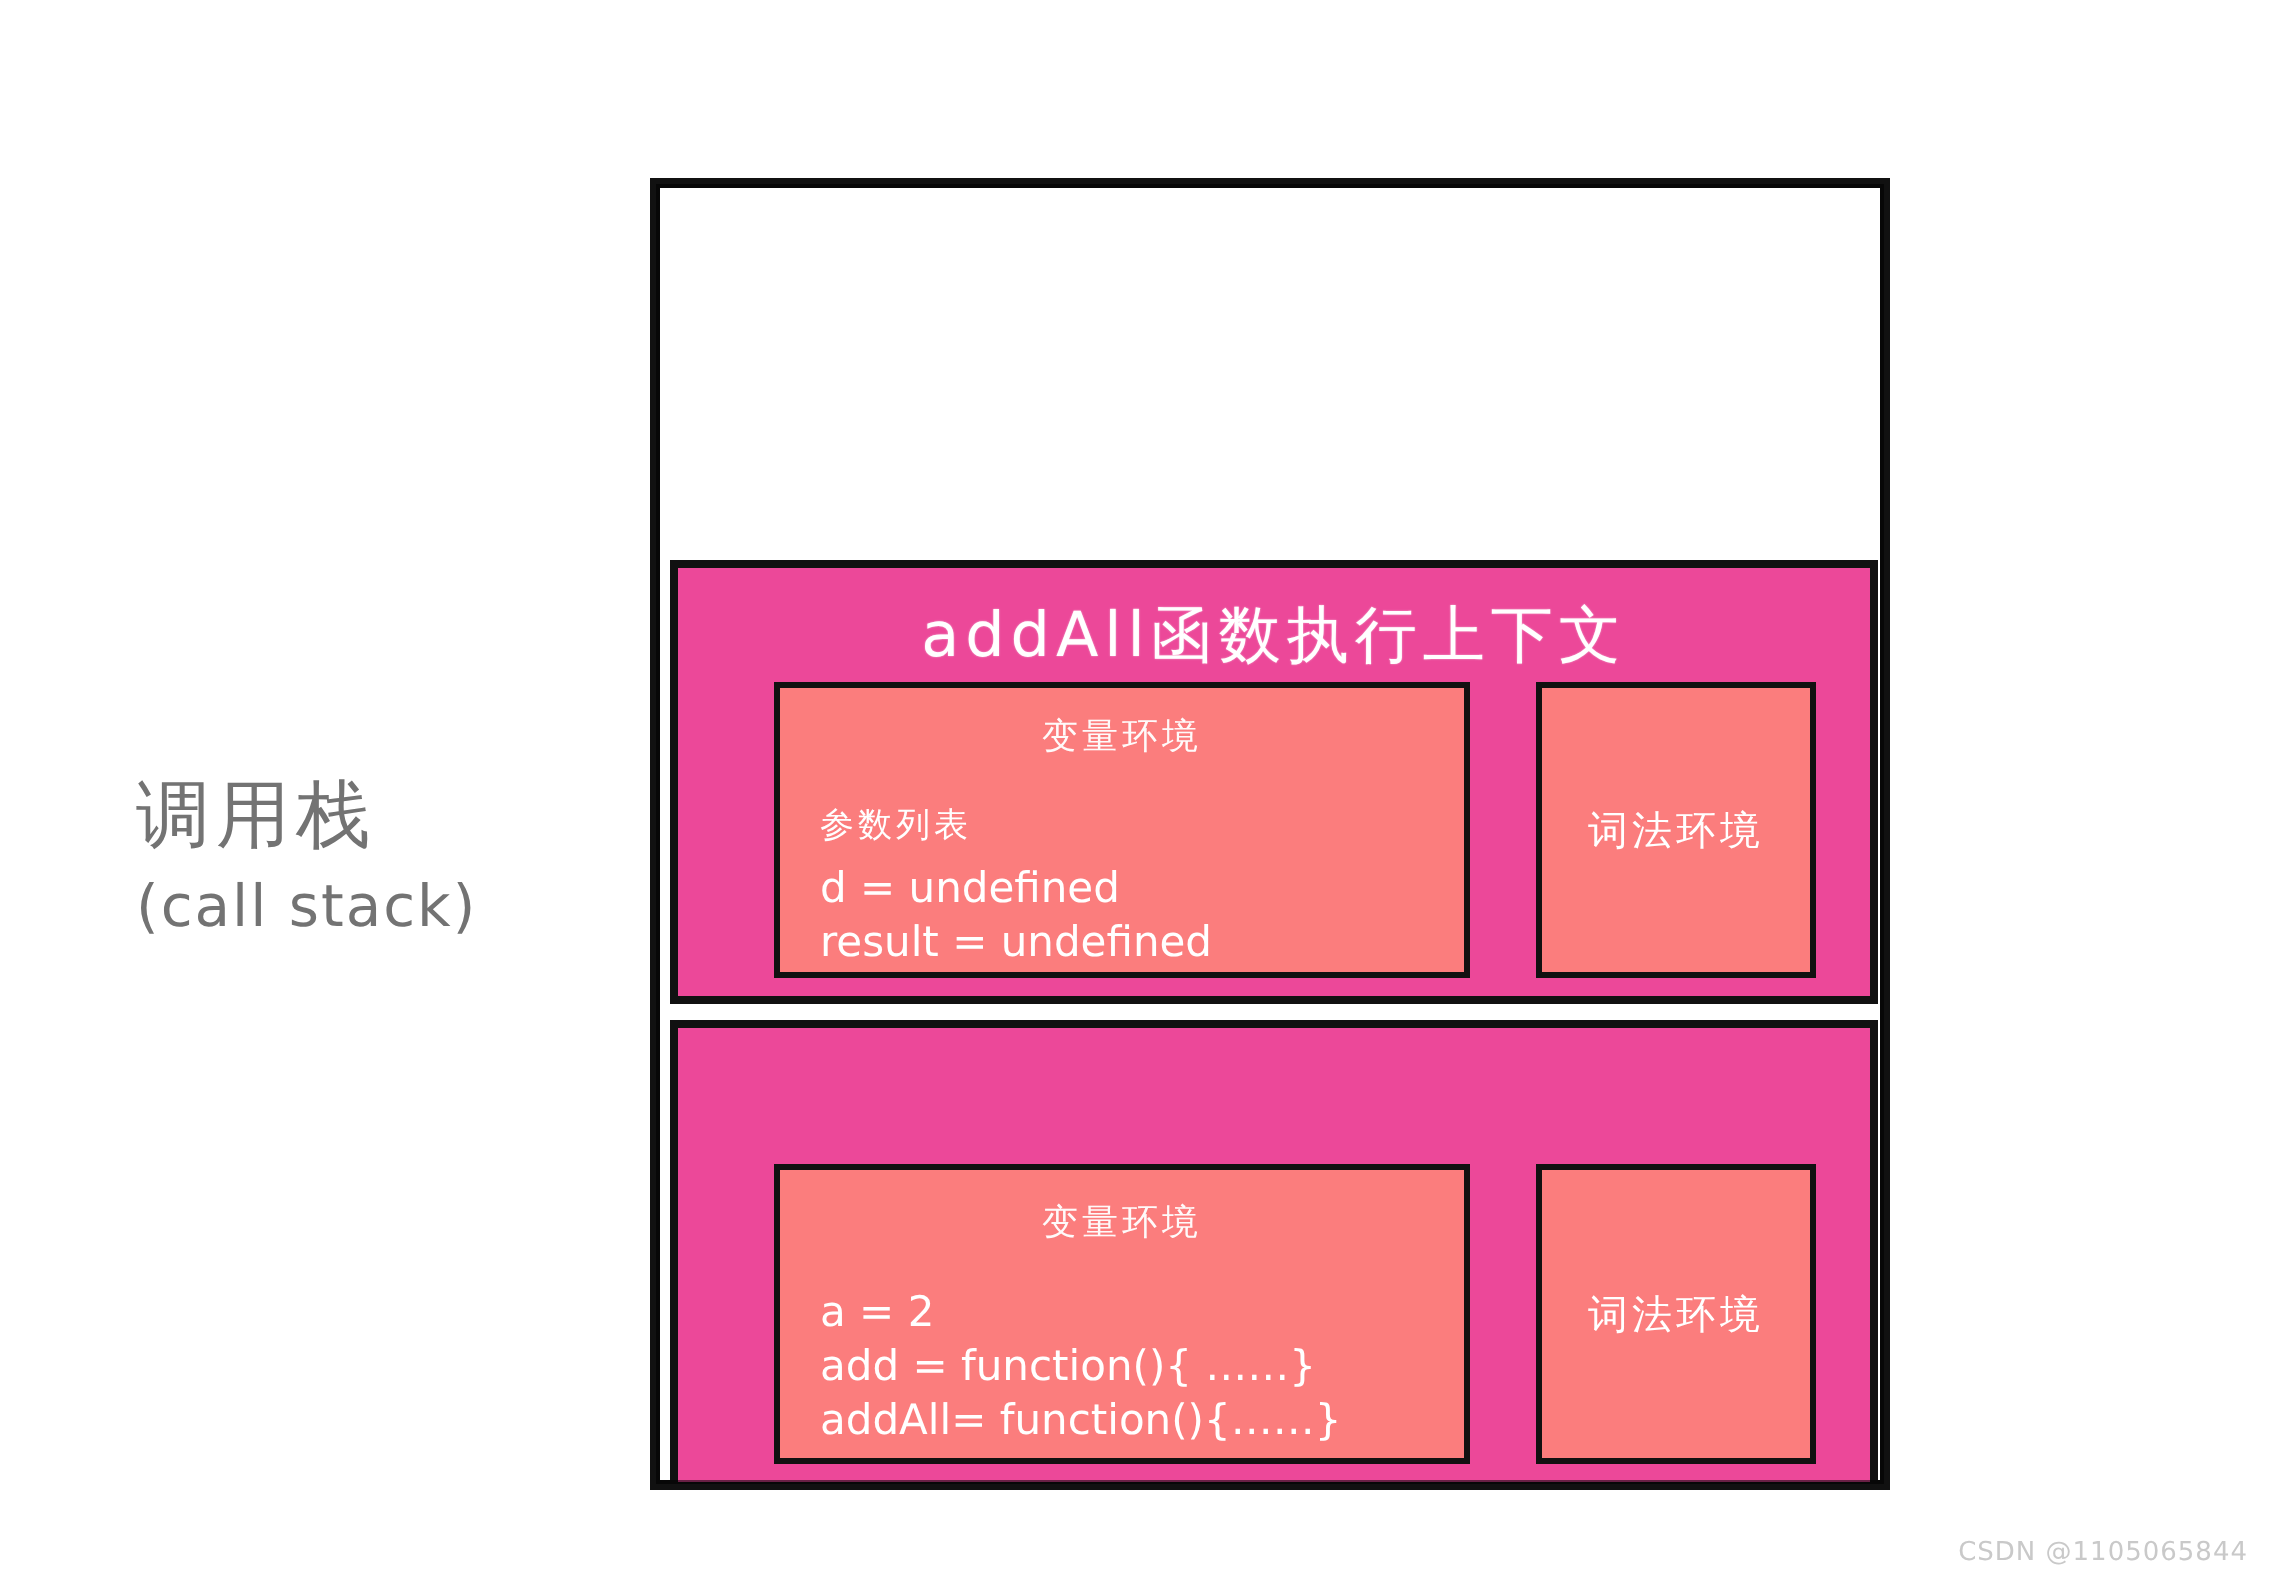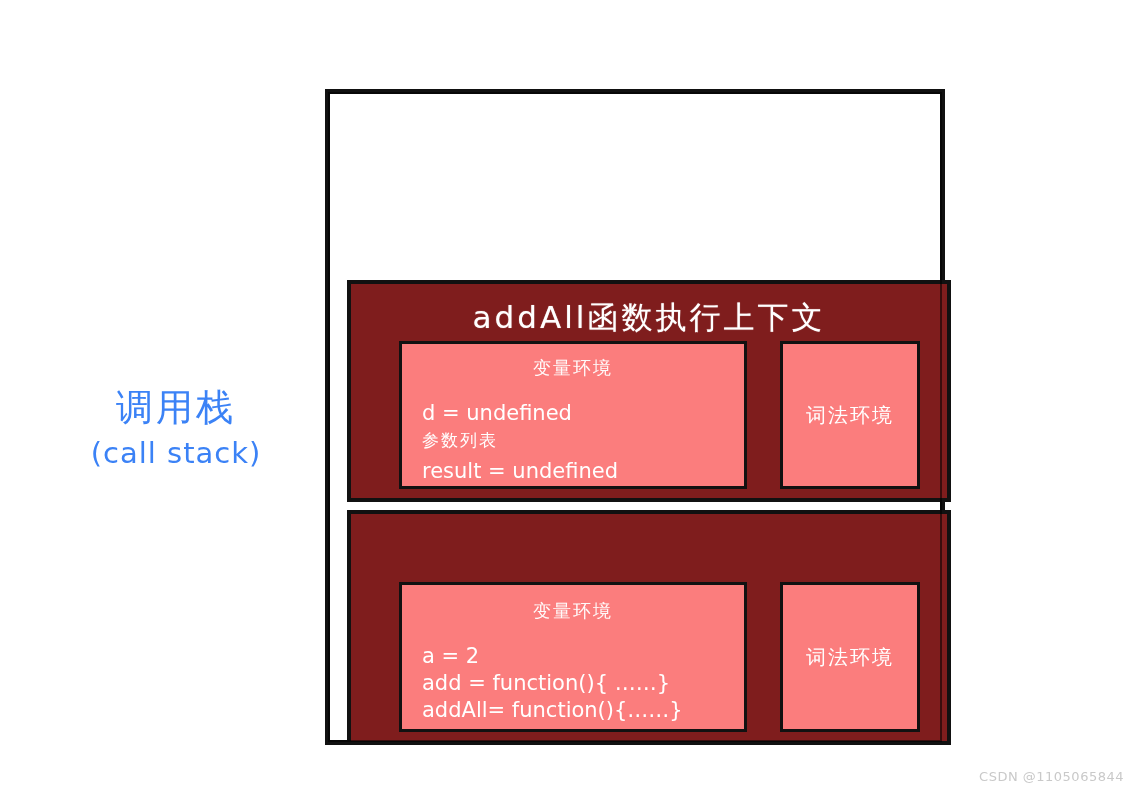--- a/index.html
+++ b/index.html
@@ -11,25 +11,24 @@
     width: 1142px;
     height: 794px;
     position: relative;
     overflow: hidden;
     font-family: "DejaVu Sans", "Liberation Sans", sans-serif;
   }
 
   
   #stack-caption {
     position: absolute;
-    left: 56px;
+    left: 68px;
     top: 385px;
     width: 240px;
-    text-align: center;
-    color: #3b82f6;
+    color: #737373;
     line-height: 1.25;
   }
   #stack-caption .cn {
     display: block;
     font-size: 37px;
     letter-spacing: 3px;
     font-family: "DejaVu Sans", "Liberation Sans", sans-serif;
   }
   #stack-caption .en {
     display: block;
@@ -62,23 +61,23 @@
   #stack-empty-space {
     position: absolute;
     left: 0; top: 0;
     width: 100%;
     height: 186px;
   }
 
   
   .exec-context {
     position: absolute;
-    left: 17px;
+    left: 5px;
     width: 604px;
-    background: #7f1d1d;
+    background: #ec4899;
     box-sizing: border-box;
     border: 4px solid #111111;
   }
   #exec-context-addall { top: 186px;  height: 222px; }
   #exec-context-global { top: 416px;  height: 235px; }
 
   .ec-title {
     text-align: center;
     color: #ffffff;
     font-size: 31px;
@@ -183,22 +182,22 @@
 
   <div id="stack-empty-space"></div>
 
   <div class="exec-context" id="exec-context-addall">
     <div class="ec-title">addAll函数执行上下文</div>
     <div class="ec-body">
 
       <div class="env-box env-variable">
         <div class="env-heading">变量环境</div>
         <div class="env-lines" id="addall-var-lines">
+          <div class="line cn">参数列表</div>
           <div class="line">d = undefined</div>
-          <div class="line cn">参数列表</div>
           <div class="line">result = undefined</div>
         </div>
       </div>
 
       <div class="env-box env-lexical">
         <span class="env-lexical-label">词法环境</span>
       </div>
 
     </div>
   </div>

